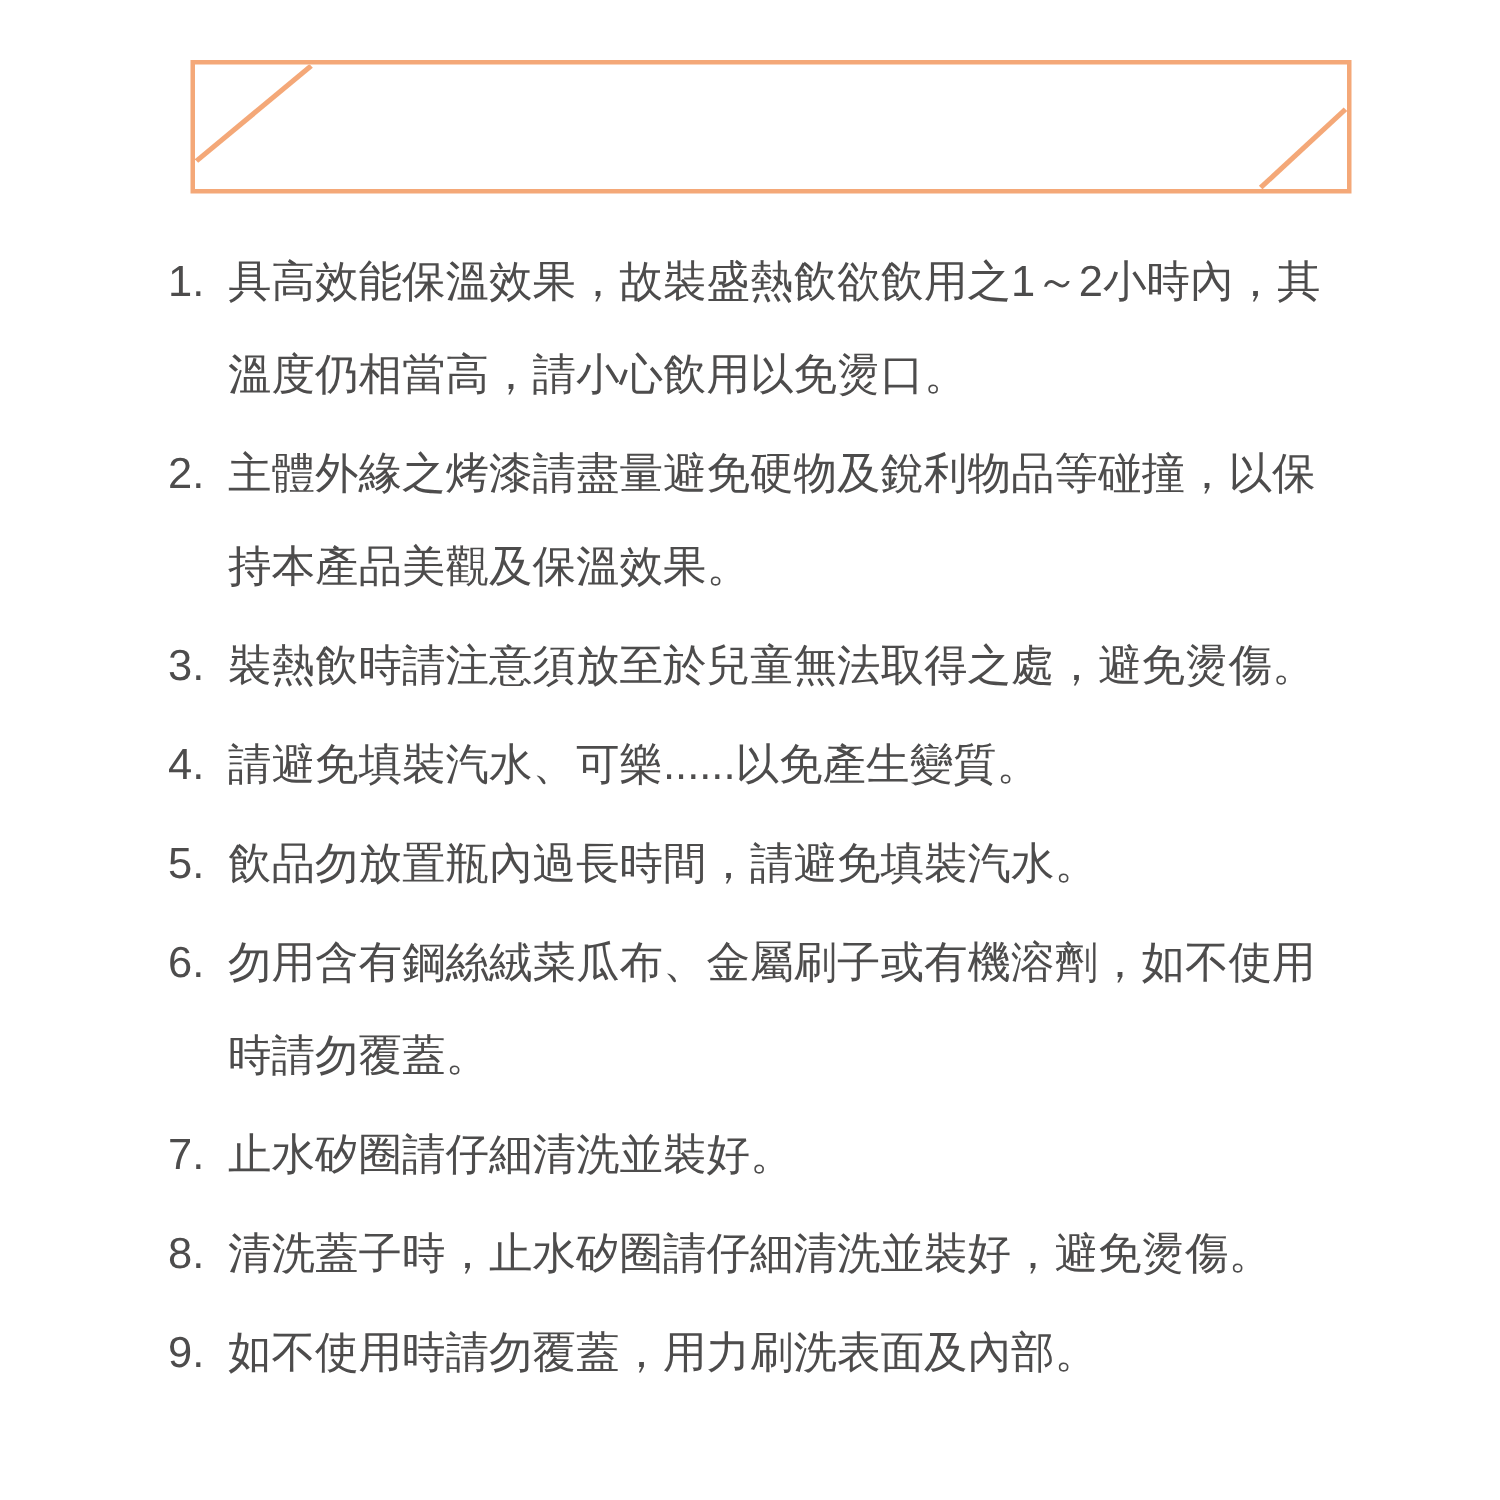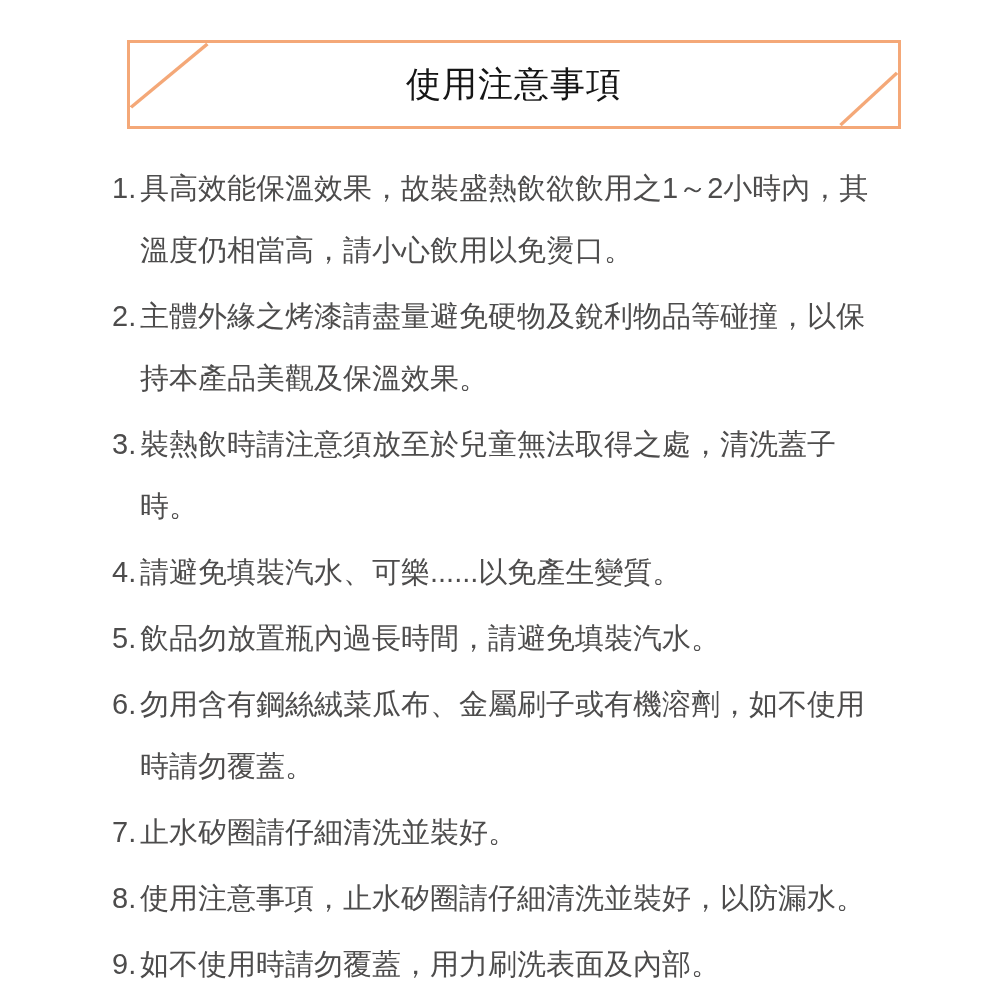--- a/index.html
+++ b/index.html
@@ -57,67 +57,67 @@
     color: #4D4C4C;
     margin-bottom: 4px;
   }
   .note-number {
     flex: 0 0 auto;
     min-width: 28px;
     white-space: nowrap;
   }
   .note-text {
     flex: 1 1 auto;
+    margin-left: 12px;
   }
 </style>
 </head>
 <body>
 
 <div class="page">
 
   <div class="header-box">
     <svg viewBox="0 0 774 89" preserveAspectRatio="none">
       <line x1="1" y1="69" x2="78" y2="1" stroke="#F4A878" stroke-width="3.5"></line>
       <line x1="716" y1="88" x2="773" y2="32" stroke="#F4A878" stroke-width="3.5"></line>
     </svg>
-    <div class="header-title">使用注意事項</div>
   </div>
 
   <div class="notes-list">
     <div class="note-item">
       <span class="note-number">1.</span>
       <span class="note-text">具高效能保溫效果，故裝盛熱飲欲飲用之1～2小時內，其溫度仍相當高，請小心飲用以免燙口。</span>
     </div>
     <div class="note-item">
       <span class="note-number">2.</span>
       <span class="note-text">主體外緣之烤漆請盡量避免硬物及銳利物品等碰撞，以保持本產品美觀及保溫效果。</span>
     </div>
     <div class="note-item">
       <span class="note-number">3.</span>
-      <span class="note-text">裝熱飲時請注意須放至於兒童無法取得之處，清洗蓋子時。</span>
+      <span class="note-text">裝熱飲時請注意須放至於兒童無法取得之處，避免燙傷。</span>
     </div>
     <div class="note-item">
       <span class="note-number">4.</span>
       <span class="note-text">請避免填裝汽水、可樂......以免產生變質。</span>
     </div>
     <div class="note-item">
       <span class="note-number">5.</span>
       <span class="note-text">飲品勿放置瓶內過長時間，請避免填裝汽水。</span>
     </div>
     <div class="note-item">
       <span class="note-number">6.</span>
       <span class="note-text">勿用含有鋼絲絨菜瓜布、金屬刷子或有機溶劑，如不使用時請勿覆蓋。</span>
     </div>
     <div class="note-item">
       <span class="note-number">7.</span>
       <span class="note-text">止水矽圈請仔細清洗並裝好。</span>
     </div>
     <div class="note-item">
       <span class="note-number">8.</span>
-      <span class="note-text">使用注意事項，止水矽圈請仔細清洗並裝好，以防漏水。</span>
+      <span class="note-text">清洗蓋子時，止水矽圈請仔細清洗並裝好，避免燙傷。</span>
     </div>
     <div class="note-item">
       <span class="note-number">9.</span>
       <span class="note-text">如不使用時請勿覆蓋，用力刷洗表面及內部。</span>
     </div>
   </div>
 
 </div>
 
 </body></html>

